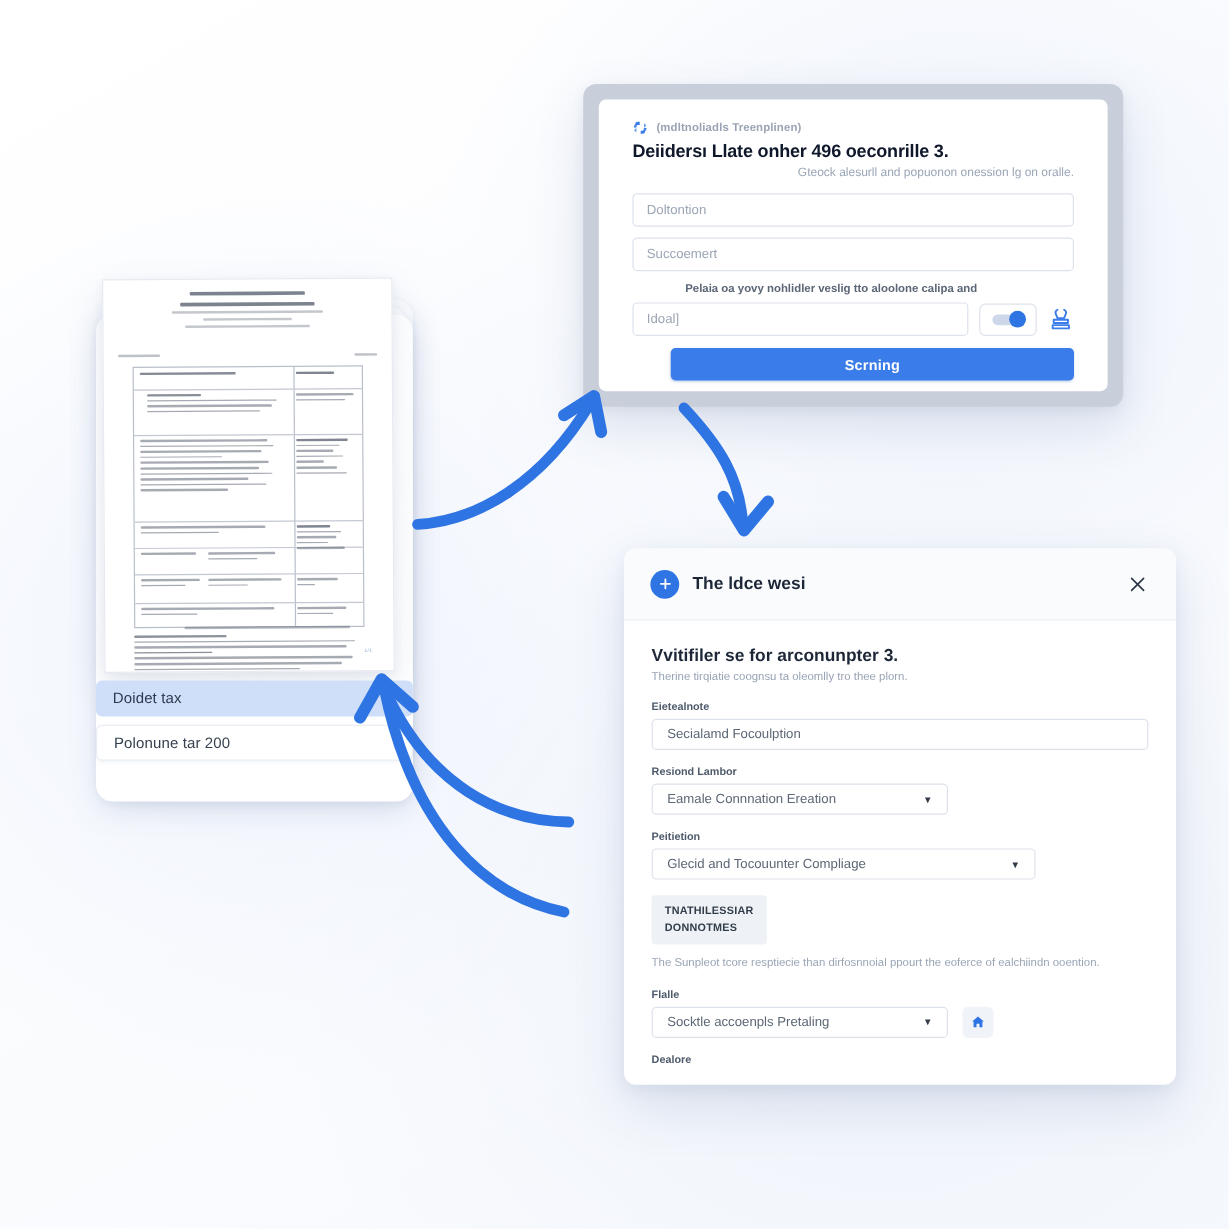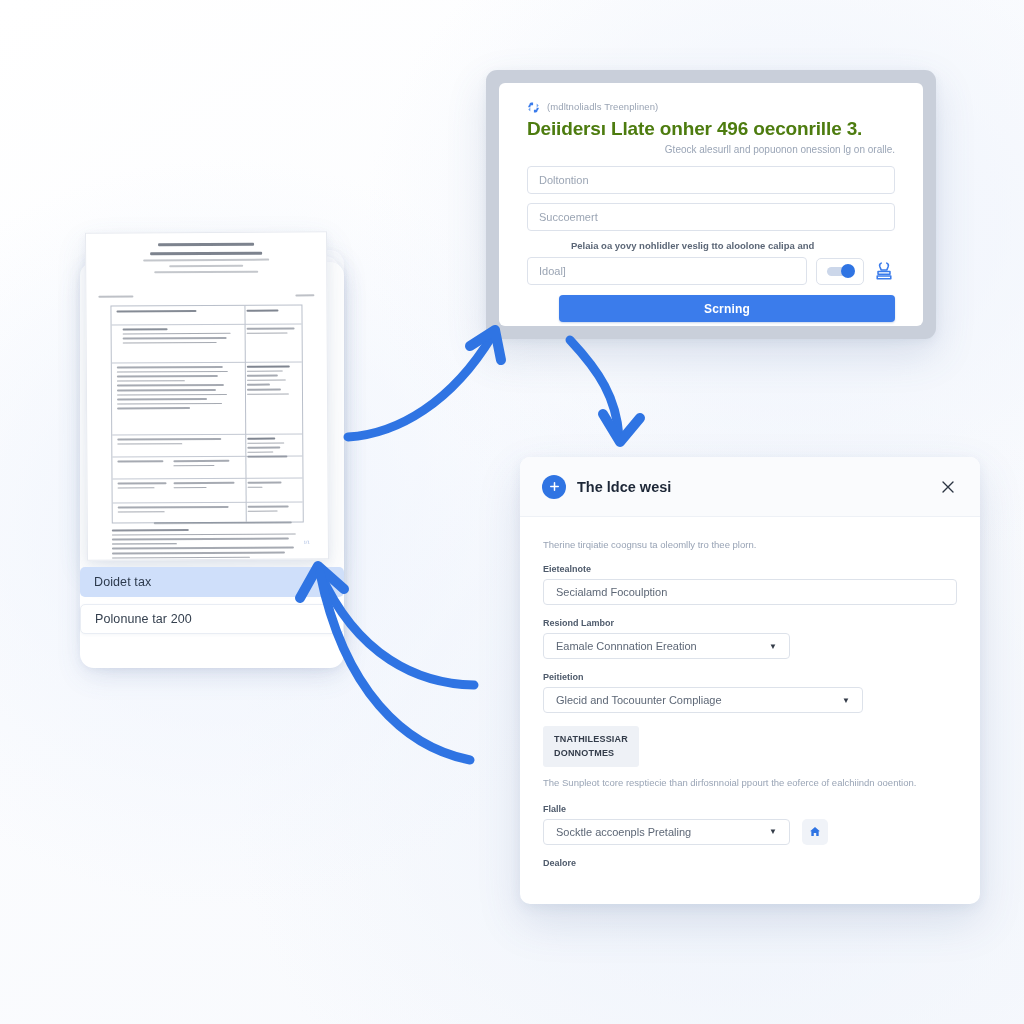--- a/index.html
+++ b/index.html
@@ -111,23 +111,23 @@
     width: 100%; height: 100%;
     background: #ffffff;
     border-radius: 6px;
     padding: 17px 28px 0;
     box-sizing: border-box;
     position: relative;
     overflow: hidden;
   }
   .brand-row { display:flex; align-items:center; gap:7px; margin-bottom:5px; }
   .brand-mark { width:13px; height:13px; flex:none; }
-  .brand-text { font-size:9.5px; color:#9aa4b4; letter-spacing:.1px; filter: blur(.32px); }
+  .brand-text { font-size:9.5px; color:#9aa4b4; letter-spacing:.1px; filter: blur(.32px); font-weight: bold; }
   .tc-title {
-    font-size:19px; font-weight:bold; color:#4d7c0f; letter-spacing:-.15px;
+    font-size:15px; font-weight:bold; color:#0f172a; letter-spacing:-.15px;
     margin: 1px 0 4px; filter: blur(.28px);
   }
   .tc-sub { font-size:10px; color:#9aa5b6; margin-bottom:11px; filter: blur(.35px); text-align: right; }
   .tc-input {
     height: 26px; border:1px solid #dde2eb; border-radius:4px; background:#fff;
     display:flex; align-items:center; padding:0 11px; margin-bottom:9px;
     font-size:11px; color:#9ba5b4; filter: blur(.22px);
   }
   .tc-label { font-size:9.5px; color:#5b6676; font-weight:bold; margin:2px 0 6px; filter: blur(.3px); padding-left: 44px; }
   .tc-row { display:flex; align-items:center; gap:9px; margin-bottom:10px; }
@@ -396,20 +396,21 @@
       </span>
       <span id="modal-title">The ldce wesi</span>
       <span id="modal-close">
         <svg viewBox="0 0 24 24" width="20" height="20" fill="none" stroke="#2b3442" stroke-width="1.6" stroke-linecap="round" aria-hidden="true">
           <path d="M6 6l12 12M18 6L6 18"></path>
         </svg>
       </span>
     </div>
 
     <div id="modal-body">
+      <div class="m-h2">Vvitifiler se for arconunpter 3.</div>
       <div class="m-sub">Therine tirqiatie coognsu ta oleomlly tro thee plorn.</div>
 
       <div class="m-label">Eietealnote</div>
       <div class="m-field">
         <span>Secialamd Focoulption</span>
       </div>
 
       <div class="m-label">Resiond Lambor</div>
       <div class="m-field" style="width:247px;">
         <span>Eamale Connnation Ereation</span>

